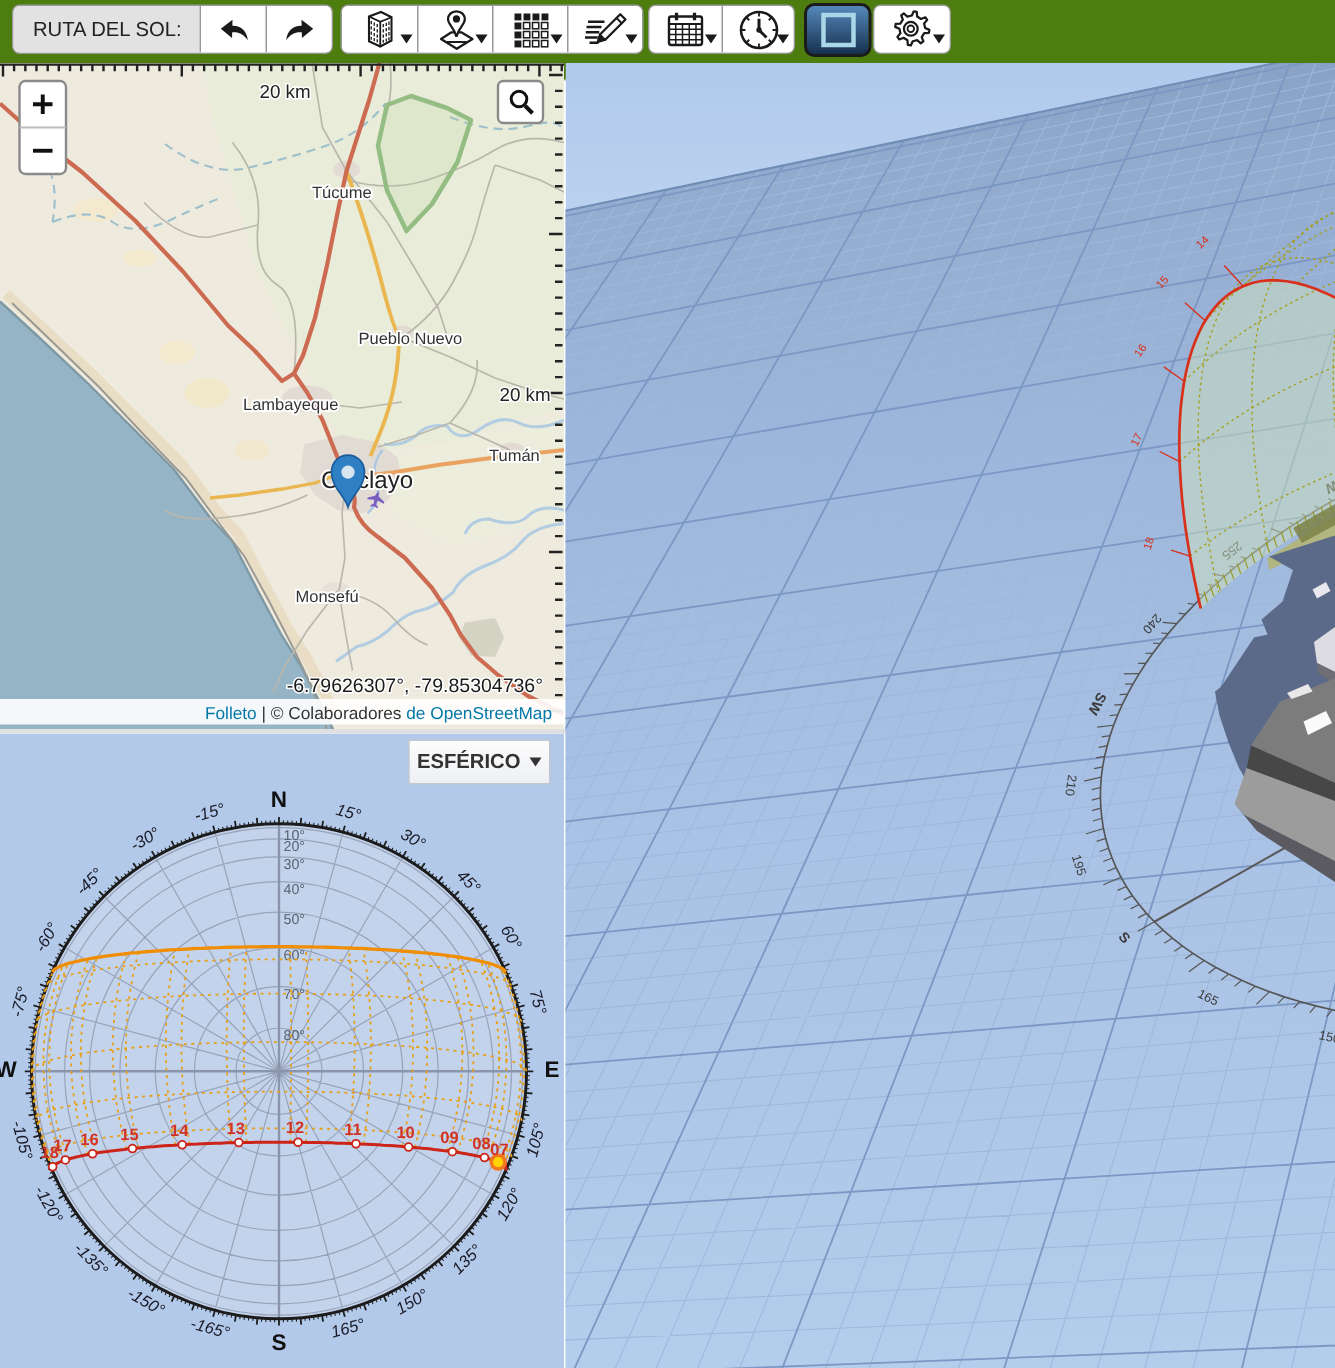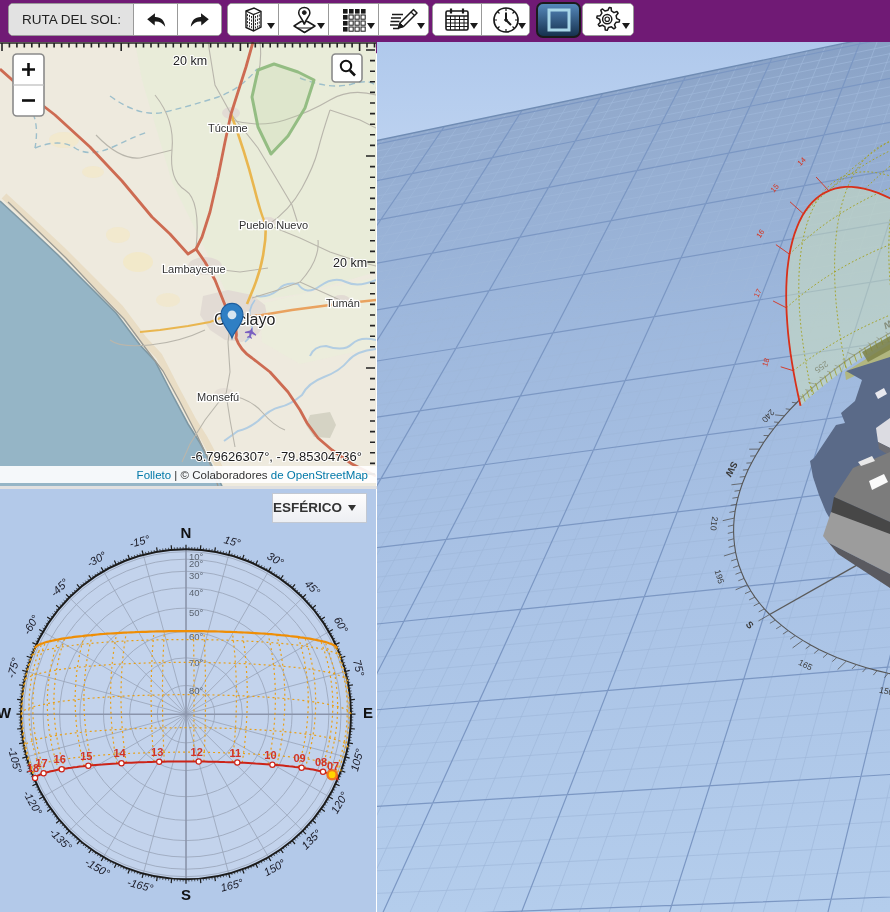--- a/index.html
+++ b/index.html
@@ -1,23 +1,23 @@
 <!DOCTYPE html>
 <html><head><meta charset="utf-8"><style>
 *{margin:0;padding:0;box-sizing:border-box}
 html,body{width:890px;height:912px;overflow:hidden;background:#fff;font-family:"Liberation Sans",sans-serif}
-#toolbar{position:absolute;left:0;top:0;width:890px;height:54px;background:#701a75;border-bottom:1px solid #d8d8d8}
+#toolbar{position:absolute;left:0;top:0;width:890px;height:54px;background:#4d7c0f;border-bottom:1px solid #d8d8d8}
 .grp{position:absolute;top:3px;height:33px;display:flex;border:1px solid #999;border-radius:5px;overflow:hidden;background:#fff}
 .tlabel{background:#e2e2e2;color:#222;font-size:13.5px;line-height:31px;padding:0 12px 0 13px}
 .tbtn{width:44px;height:100%;background:#fff;border:none;border-left:1px solid #999;position:relative;display:flex;align-items:center;justify-content:center}
 .tbtn.first{border-left:none}
 .tbtn.w50{width:50px}
 .caret{position:absolute;right:3px;bottom:6px;width:0;height:0;border-left:4.5px solid transparent;border-right:4.5px solid transparent;border-top:6px solid #1a1a1a}
 #activebtn{position:absolute;left:536px;top:2px;width:45px;height:36px;border:2px solid #1b1b1b;border-radius:7px;background:linear-gradient(#5588bb,#16314e);display:flex;align-items:center;justify-content:center}
-#esfbtn{position:absolute;left:272px;top:493px;width:95px;height:30px;background:linear-gradient(#fdfdfd,#edeff3);border:1px solid #c2c8d2;color:#333;font-size:13.5px;font-weight:bold;line-height:28px;z-index:5}
+#esfbtn{position:absolute;left:272px;top:493px;width:95px;height:30px;background:linear-gradient(#fdfdfd,#edeff3);border:1px solid #c2c8d2;color:#333;font-size:13.5px;font-weight:bold;text-align:center;line-height:28px;z-index:5}
 #esfbtn .caret{position:static;display:inline-block;margin-left:6px;vertical-align:middle;border-top-color:#333}
 svg{display:block}
 .panel{position:absolute}
 </style></head><body>
 <div id="toolbar">
  <div class="grp" style="left:8px">
    <div class="tlabel">RUTA DEL SOL:</div>
    <button class="tbtn">
         <svg width="26" height="22" viewBox="0 0 26 22">
           <path d="M4.2 10.2 L12 4.2 L11.9 8.1 C17.8 7.9 21.6 11.6 22.2 17.8 C19.4 13.6 15.9 12.1 11.8 12.5 L11.7 16.4 Z" fill="#1a1a1a"></path>

